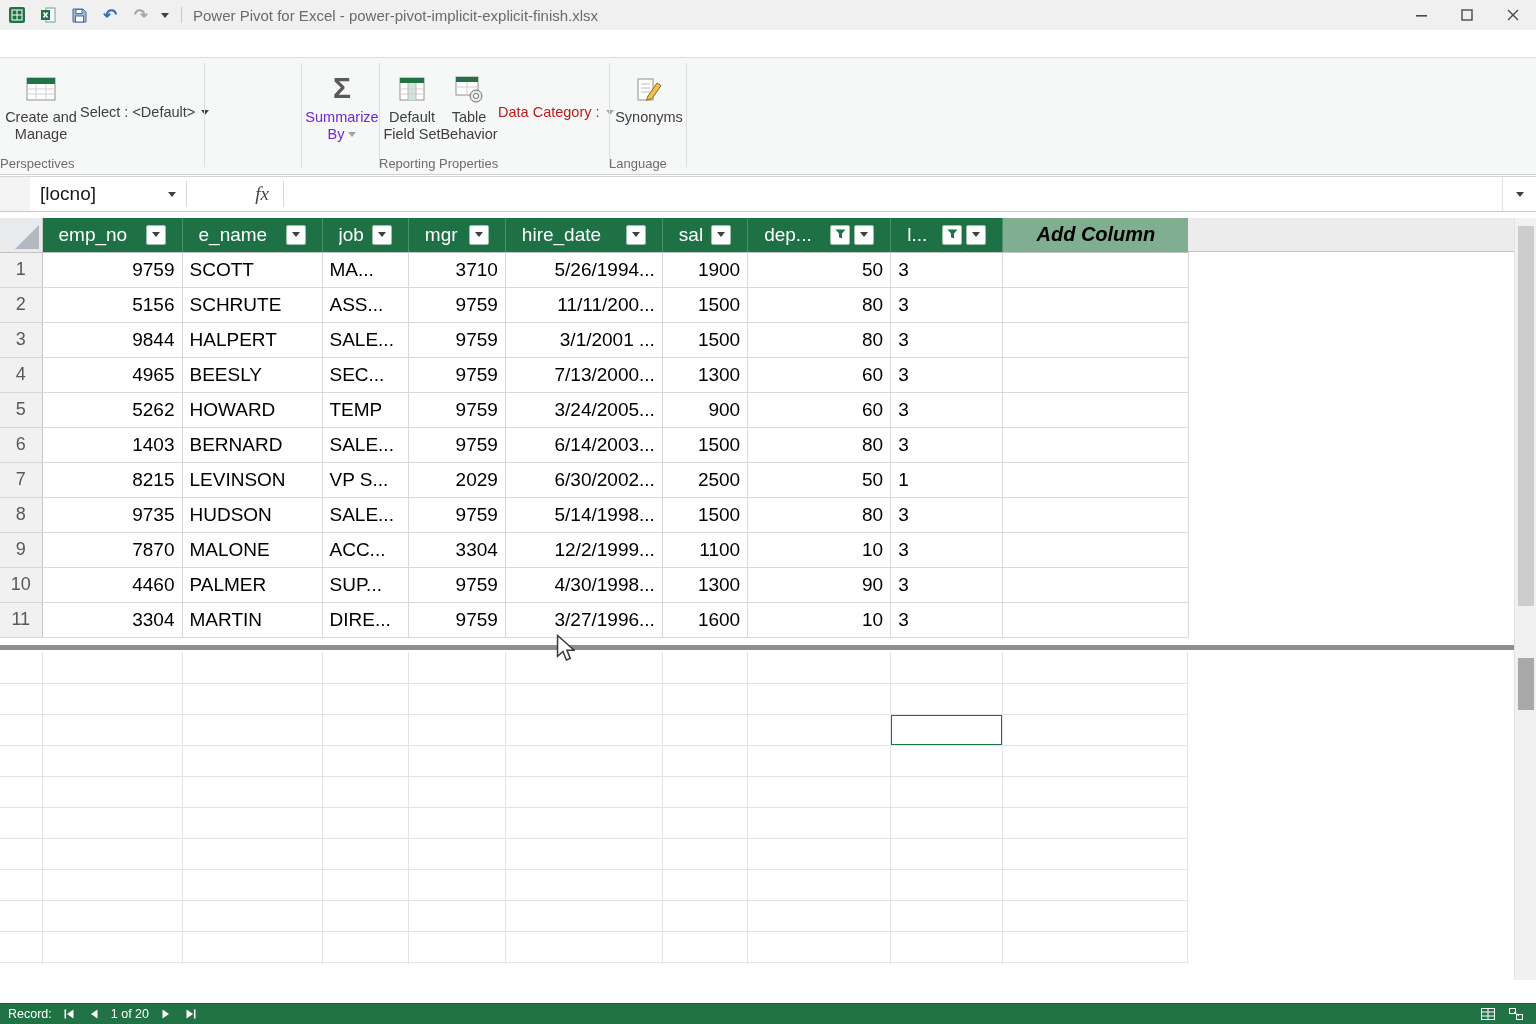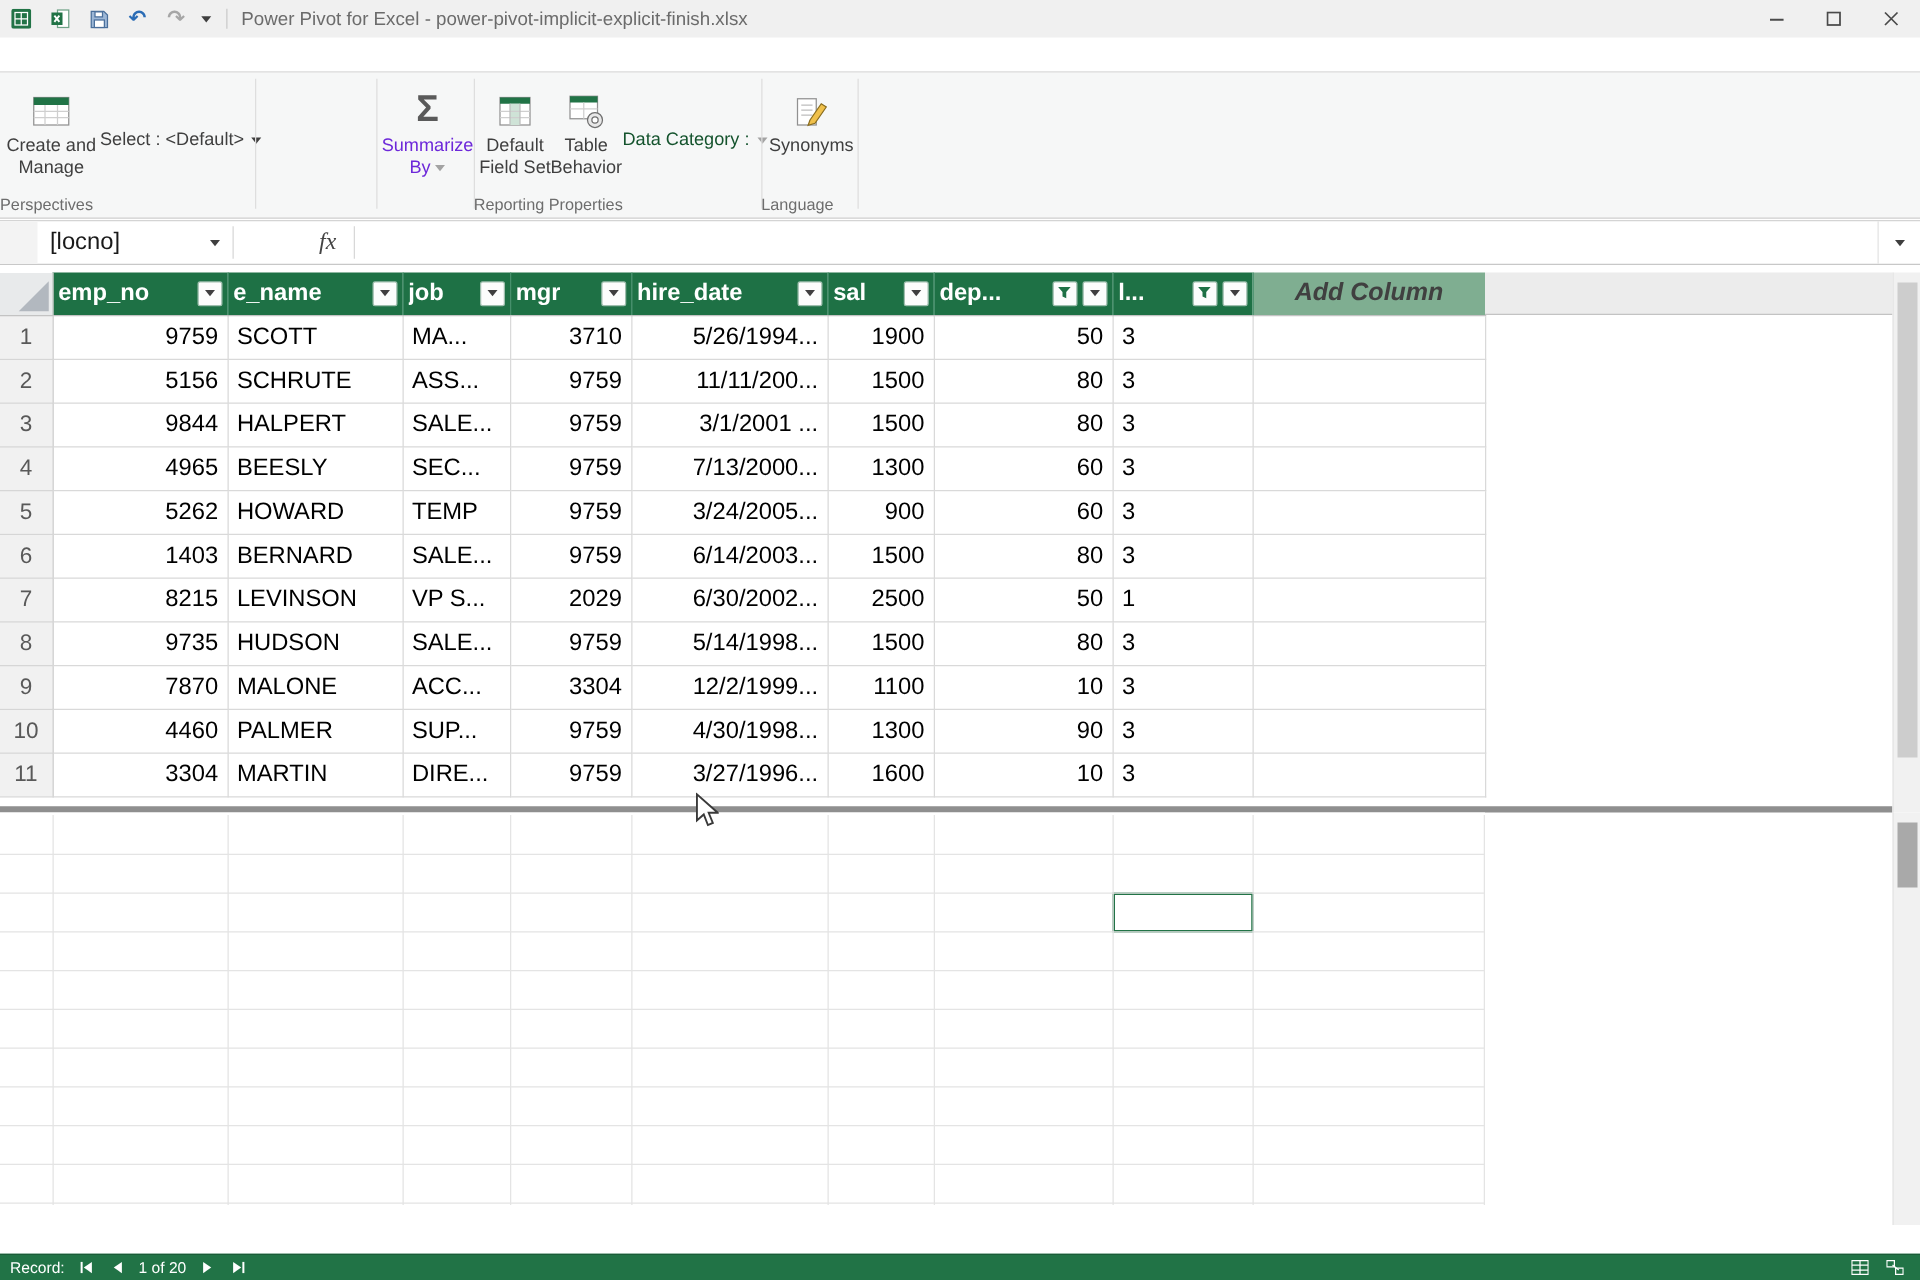--- a/index.html
+++ b/index.html
@@ -50,28 +50,28 @@
   .fb-sep { width:1px; background:#d8d8d8; margin:4px 0; }
   .fx-zone { width:96px; display:flex; align-items:center; justify-content:flex-end; padding-right:14px; }
   .fx { font-family:"Liberation Serif","DejaVu Serif",serif; font-style:italic; font-size:19px; color:#444; }
   .formula-input { flex:1; }
   .fb-expand { width:34px; display:flex; align-items:center; justify-content:center; border-left:1px solid #e3e3e3; }
 
   
   #grid { position:absolute; left:0; top:218px; border-collapse:collapse; table-layout:fixed; background:#fff; }
   #grid th { height:34px; }
   #grid td { height:35px; }
-  #grid th.hdr { background:#1e7145; color:#fff; font-weight:bold; font-size:19px; text-align:center; padding:0 4px; border-right:1px solid #47906c; border-bottom:1px solid #c3c3c3; }
+  #grid th.hdr { background:#1e7145; color:#fff; font-weight:normal; font-size:19px; text-align:center; padding:0 16px; border-right:1px solid #47906c; border-bottom:1px solid #c3c3c3; }
   .hwrap { display:flex; align-items:center; gap:4px; }
   .hlabel { overflow:hidden; white-space:nowrap; }
   .hspacer { flex:1; }
   .ddbox,.funnelbox { width:20px; height:20px; background:#fcfdfc; border:1px solid #9fbfae; border-radius:2px; display:flex; align-items:center; justify-content:center; flex:none; }
   th.corner { background:#e8eaeb; position:relative; border-right:1px solid #c9c9c9; border-bottom:1px solid #c3c3c3; }
   .corner-tri { position:absolute; right:3px; bottom:3px; width:0; height:0; border-left:24px solid transparent; border-bottom:24px solid #b2b8bf; }
-  th.addcol { background:#7fae91; color:#404040; font-style:italic; font-weight:bold; font-size:20px; text-align:center; border-bottom:1px solid #c3c3c3; }
+  th.addcol { background:#7fae91; color:#000000; font-style:italic; font-weight:bold; font-size:20px; text-align:center; border-bottom:1px solid #c3c3c3; }
   td.rownum { background:#f1f1f1; color:#595959; font-size:18px; text-align:center; border-right:1px solid #c9c9c9; border-bottom:1px solid #d6d6d6; }
   td.cell { background:#fff; font-size:19px; color:#000; padding:0 7px; border-right:1px solid #d9d9d9; border-bottom:1px solid #d9d9d9; white-space:nowrap; overflow:hidden; }
   td.ar { text-align:right; } td.al { text-align:left; }
   #header-filler { position:absolute; left:1188px; top:218px; width:326px; height:34px; background:#ececec; border-bottom:1px solid #c3c3c3; }
 
   
   #splitter { position:absolute; left:0; top:645px; width:1514px; height:5px; background:#8f8f8f; }
   #measure-grid { position:absolute; left:0; top:650px; width:1188px; height:314px; background:#fff; }
   .mg-v { position:absolute; top:2px; width:1px; height:312px; background:#e4e4e4; }
   .mg-h { position:absolute; left:0; width:1188px; height:1px; background:#e4e4e4; }
@@ -217,21 +217,21 @@
             <line x1="2" y1="13" x2="24" y2="13" stroke="#cfcfcf"></line>
             <line x1="13" y1="8" x2="13" y2="21" stroke="#cfcfcf"></line>
             <circle cx="22" cy="22" r="6" fill="#e8e8e8" stroke="#6f6f6f"></circle>
             <circle cx="22" cy="22" r="2.5" fill="#fff" stroke="#6f6f6f"></circle>
           </svg>
       </span>
       <span class="rlabel">Table</span>
       <span class="rlabel">Behavior</span>
     </div>
 
-    <div class="flat-drop disabled-label" style="left:498px;top:42px;color:#14532d;">
+    <div class="flat-drop disabled-label" style="left:498px;top:42px;color:#b91c1c;">
       <span>Data Category :</span>
       <span class="caret-down gray"></span>
     </div>
 
     <div class="rsep" style="left:609px;"></div>
 
     <div class="rbtn" style="left:618px;top:4px;width:62px;">
       <span class="ricon">
         <svg width="30" height="30">
             <rect x="4" y="5" width="15" height="21" fill="#fff" stroke="#919191"></rect>

